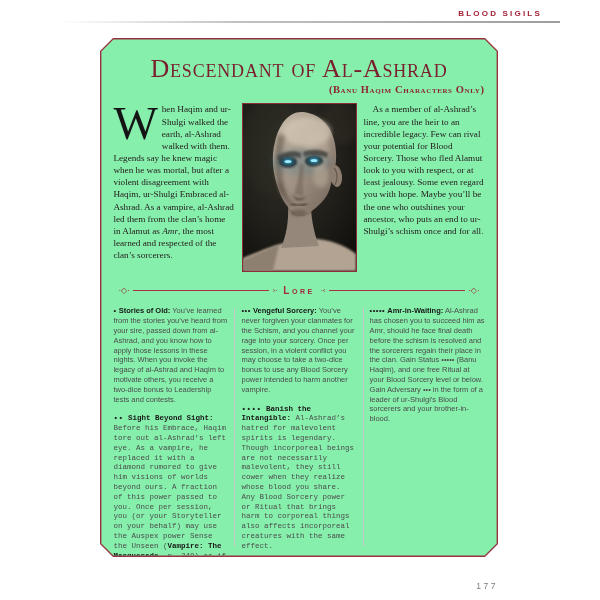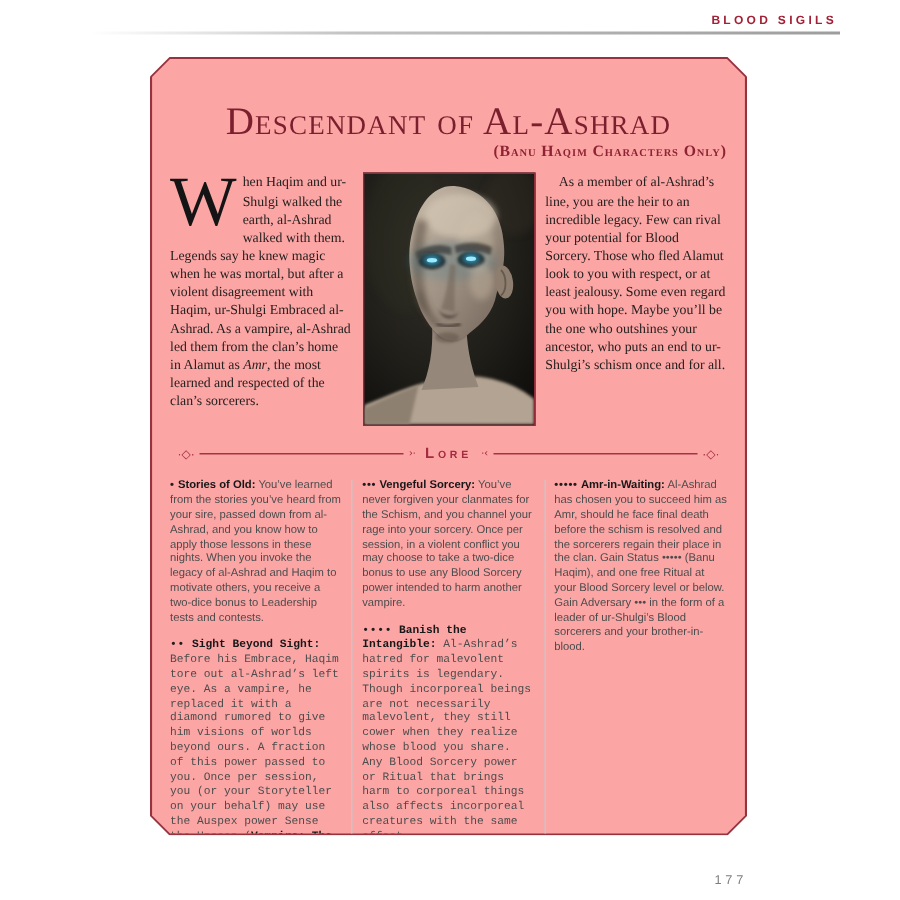--- a/index.html
+++ b/index.html
@@ -1,33 +1,33 @@
 <!DOCTYPE html>
 <html><head>
 <meta charset="utf-8">
 <style>
   * { margin:0; padding:0; box-sizing:border-box; }
   html,body { width:600px; height:600px; background:#ffffff; overflow:hidden;
               font-family:"Liberation Serif","DejaVu Serif",serif; }
   .page { position:relative; width:600px; height:600px; background:#fff; }
 
   
-  .running-header { position:absolute; top:9px; right:42px;
+  .running-header { position:absolute; top:9px; right:58px;
       font-family:"Liberation Sans","DejaVu Sans",sans-serif;
       font-size:8px; font-weight:bold; letter-spacing:2.2px; color:#a32136; }
   .header-rule { position:absolute; top:21px; left:60px; right:40px; height:2px;
       background:linear-gradient(to right, rgba(190,190,190,0), #c2c2c2 35%, #9d9d9d); }
 
   
   .box-border { position:absolute; left:100px; top:38px; width:398px; height:519px;
       background:#97323f;
       clip-path:polygon(13px 0, calc(100% - 13px) 0, 100% 13px, 100% calc(100% - 13px),
                         calc(100% - 13px) 100%, 13px 100%, 0 calc(100% - 13px), 0 13px); }
   .box-inner { position:absolute; left:1.4px; top:1.4px; right:1.4px; bottom:1.4px;
-      background:#fca5a5; padding:24px 12px 6px;
+      background:#86efac; padding:12px 12px 6px;
       clip-path:polygon(12px 0, calc(100% - 12px) 0, 100% 12px, 100% calc(100% - 12px),
                         calc(100% - 12px) 100%, 12px 100%, 0 calc(100% - 12px), 0 12px); }
 
   .page-title { text-align:center; font-variant:small-caps; font-size:26px;
       letter-spacing:0.8px; color:#7a1f2d; font-weight:normal; line-height:28px; margin-top:4px; }
   .page-subtitle { text-align:right; font-variant:small-caps; font-weight:bold;
       font-size:10.5px; letter-spacing:0.6px; color:#8e2433; margin-top:1px; }
 
   
   .intro-row { display:flex; gap:7px; margin:8px 0 0 0; }

